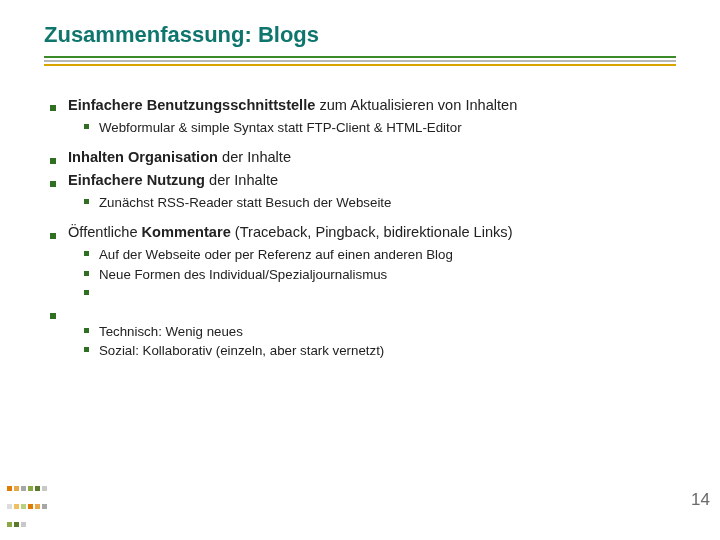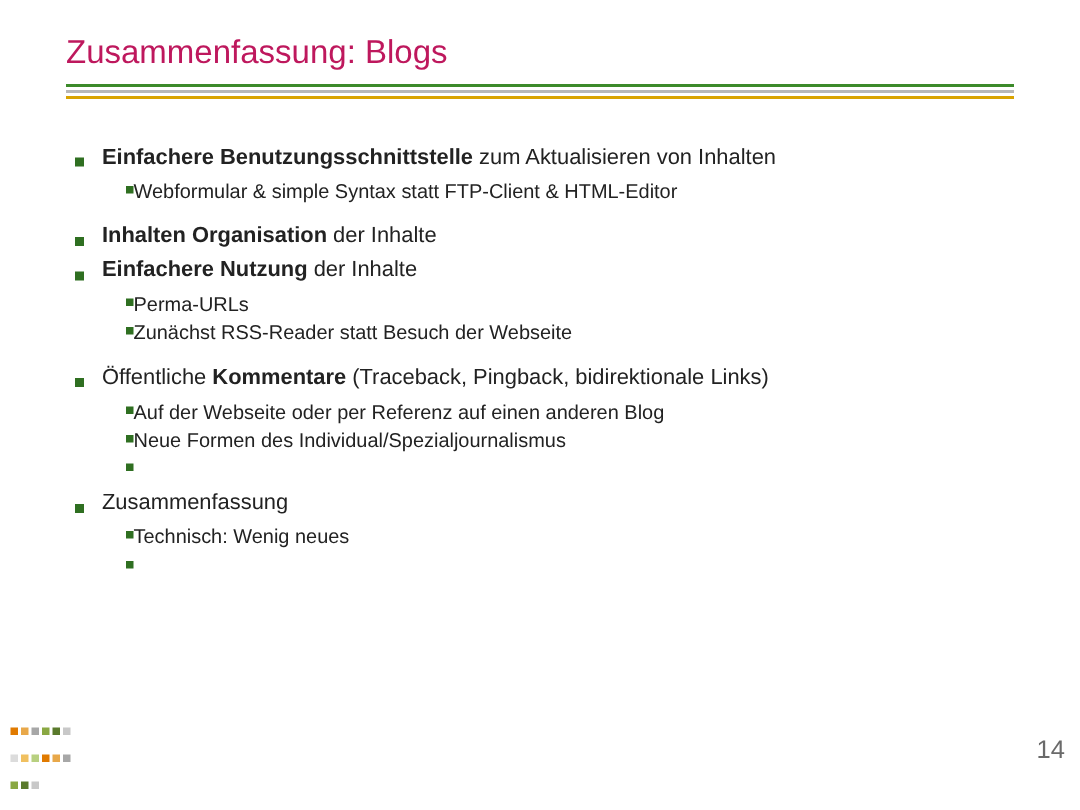--- a/index.html
+++ b/index.html
@@ -1,36 +1,36 @@
 <!DOCTYPE html>
 <html><head>
 <meta charset="utf-8">
 <style>
   html,body{margin:0;padding:0;width:720px;height:540px;
     font-family:Arial,Helvetica,sans-serif;background:#fff;color:#222;
     overflow:hidden}
   .slide{box-sizing:border-box;width:720px;height:540px;position:relative;
     padding:22px 44px 0 44px}
-  .title{font-size:22px;font-weight:normal;color:#be185d}
+  .title{font-size:22px;font-weight:bold;color:#0f766e}
   .rules{margin-top:8px}
   .rules .r{height:2px;margin-bottom:2px}
   .rules .r1{background:#3c8a2a}
   .rules .r2{background:#b7b7b7}
   .rules .r3{background:#d9a300}
   .body{padding:28px 6px 0 6px}
   ul{margin:0;padding:0;list-style:none}
   .l1>li{display:flex;align-items:center;margin-bottom:4px}
   .l1>li>.sq, .l2>li>.sq{display:inline-block;width:6px;height:6px;
     background:#2f6f21;margin-top:6px;flex:0 0 auto}
   .l1>li>.txt{margin-left:12px;font-size:14.6px;line-height:1.3}
   .l1>li>.txt .strong{font-weight:bold}
   .l2{margin:4px 0 12px 34px}
   .l2>li{display:flex;align-items:flex-start;margin-bottom:2px}
   .l2>li>.sq{width:5px;height:5px;margin-top:5px}
-  .l2>li>.txt{font-size:13.3px;line-height:1.3}
+  .l2>li>.txt{margin-left:10px;font-size:13.3px;line-height:1.3}
   .footer{position:absolute;left:44px;right:44px;bottom:30px}
   .footer .hr{height:1px;background:#bdbdbd;margin-bottom:4px}
   .footer .ftxt{font-size:9px;color:#7a7a7a;text-align:right}
   .pagenum{position:absolute;right:10px;bottom:30px;font-size:17px;
     color:#6a6a6a}
   .dots{position:absolute;left:6px;bottom:8px;width:44px}
   .dots span{display:inline-block;width:5px;height:5px;margin:1px;
     border-radius:0}
 </style>
 </head>
@@ -62,24 +62,20 @@
           <span class="sq"></span>
           <span class="txt"><span class="strong">Inhalten Organisation</span> der Inhalte</span>
         </li>
         <li>
           <span class="sq"></span>
           <span class="txt"><span class="strong">Einfachere Nutzung</span> der Inhalte</span>
         </li>
         <ul class="l2">
           <li>
             <span class="sq"></span>
-            <span class="txt">Perma-URLs</span>
-          </li>
-          <li>
-            <span class="sq"></span>
             <span class="txt">Zunächst RSS-Reader statt Besuch der Webseite</span>
           </li>
         </ul>
         <li>
           <span class="sq"></span>
           <span class="txt">Öffentliche <span class="strong">Kommentare</span> (Traceback, Pingback, bidirektionale Links)</span>
         </li>
         <ul class="l2">
           <li>
             <span class="sq"></span>
@@ -88,29 +84,29 @@
           <li>
             <span class="sq"></span>
             <span class="txt">Neue Formen des Individual/Spezialjournalismus</span>
           </li>
           <li>
             <span class="sq"></span>
           </li>
         </ul>
         <li>
           <span class="sq"></span>
-          <span class="txt">Zusammenfassung</span>
         </li>
         <ul class="l2">
           <li>
             <span class="sq"></span>
             <span class="txt">Technisch: Wenig neues</span>
           </li>
           <li>
             <span class="sq"></span>
+            <span class="txt">Sozial: Kollaborativ (einzeln, aber stark vernetzt)</span>
           </li>
         </ul>
       </ul>
   </div>
 
 
   <div class="pagenum">14</div>
 
   <div class="dots" id="dots"><span style="background: rgb(224, 122, 0);"></span><span style="background: rgb(232, 168, 74);"></span><span style="background: rgb(167, 167, 167);"></span><span style="background: rgb(138, 168, 67);"></span><span style="background: rgb(90, 122, 44);"></span><span style="background: rgb(200, 200, 200);"></span><span style="background: rgb(220, 220, 220);"></span><span style="background: rgb(240, 192, 96);"></span><span style="background: rgb(184, 208, 128);"></span><span style="background: rgb(224, 122, 0);"></span><span style="background: rgb(232, 168, 74);"></span><span style="background: rgb(167, 167, 167);"></span><span style="background: rgb(138, 168, 67);"></span><span style="background: rgb(90, 122, 44);"></span><span style="background: rgb(200, 200, 200);"></span></div>
 </div>

